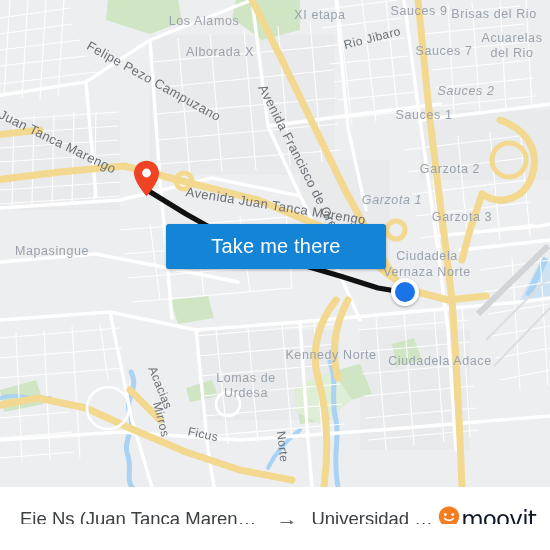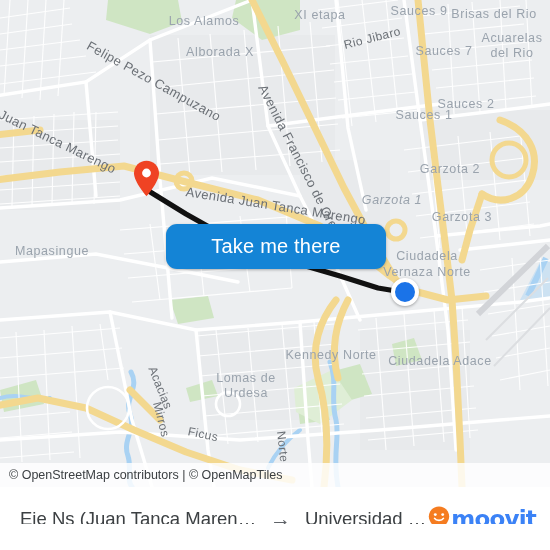--- a/index.html
+++ b/index.html
@@ -88,21 +88,21 @@
 
   
   #take-me-there {
     position: absolute;
     left: 166px;
     top: 224px;
     width: 220px;
     height: 45px;
     background: #1484d6;
     border: none;
-    border-radius: 11px;
+    border-radius: 3px;
     color: #ffffff;
     font-family: "Liberation Sans", sans-serif;
     font-size: 20px;
     letter-spacing: 0.2px;
     cursor: pointer;
     box-shadow: 0 1px 3px rgba(0,0,0,0.28);
     display: flex;
     align-items: center;
     justify-content: center;
     padding: 0;
@@ -160,22 +160,22 @@
   }
   #moovit-logo {
     margin-left: auto;
     display: flex;
     align-items: center;
     flex: 0 0 auto;
   }
   #moovit-wordmark {
     font-family: "DejaVu Sans", sans-serif;
     font-size: 23px;
-    font-weight: bold;
-    color: #3b82f6;
+    font-weight: normal;
+    color: #0f172a;
     letter-spacing: -0.8px;
     margin-left: 1px;
   }
 </style>
 </head>
 <body>
 
 <div id="app">
 
   <div id="map">
@@ -342,21 +342,21 @@
 
     <div id="place-labels">
         <div class="map-label place" style="left: 204px; top: 14px; transform: translateX(-50%);">Los Alamos</div>
         <div class="map-label place" style="left: 320px; top: 8px; transform: translateX(-50%);">XI etapa</div>
         <div class="map-label place" style="left: 419px; top: 4px; transform: translateX(-50%);">Sauces 9</div>
         <div class="map-label place" style="left: 494px; top: 7px; transform: translateX(-50%);">Brisas del Rio</div>
         <div class="map-label place" style="left: 220px; top: 45px; transform: translateX(-50%);">Alborada X</div>
         <div class="map-label place" style="left: 444px; top: 44px; transform: translateX(-50%);">Sauces 7</div>
         <div class="map-label place" style="left: 512px; top: 31px; transform: translateX(-50%);">Acuarelas</div>
         <div class="map-label place" style="left: 512px; top: 46px; transform: translateX(-50%);">del Rio</div>
-        <div class="map-label place" style="left: 466px; top: 97px; transform: translateX(-50%);">Sauces 2</div>
+        <div class="map-label place" style="left: 466px; top: 84px; transform: translateX(-50%); font-style: italic;">Sauces 2</div>
         <div class="map-label place" style="left: 424px; top: 108px; transform: translateX(-50%);">Sauces 1</div>
         <div class="map-label place" style="left: 450px; top: 162px; transform: translateX(-50%);">Garzota 2</div>
         <div class="map-label place" style="left: 392px; top: 193px; transform: translateX(-50%); font-style: italic;">Garzota 1</div>
         <div class="map-label place" style="left: 462px; top: 210px; transform: translateX(-50%);">Garzota 3</div>
         <div class="map-label place" style="left: 52px; top: 244px; transform: translateX(-50%);">Mapasingue</div>
         <div class="map-label place" style="left: 427px; top: 249px; transform: translateX(-50%);">Ciudadela</div>
         <div class="map-label place" style="left: 427px; top: 265px; transform: translateX(-50%);">Vernaza Norte</div>
         <div class="map-label place" style="left: 440px; top: 314px; transform: translateX(-50%); margin-top: 40px;">Ciudadela Adace</div>
         <div class="map-label place" style="left: 331px; top: 348px; transform: translateX(-50%);">Kennedy Norte</div>
         <div class="map-label place" style="left: 246px; top: 371px; transform: translateX(-50%);">Lomas de</div>
@@ -370,23 +370,20 @@
         <div class="street-label big" style="left: 262px; top: 78px; transform: rotate(63deg);">Avenida Francisco de Orellana</div>
         <div class="street-label big" style="left: 186px; top: 184px; transform: rotate(9deg);">Avenida Juan Tanca Marengo</div>
         <div class="street-label" style="left: 152px; top: 360px; transform: rotate(68deg);">Acacias</div>
         <div class="street-label" style="left: 157px; top: 395px; transform: rotate(76deg);">Mirros</div>
         <div class="street-label" style="left: 188px; top: 424px; transform: rotate(12deg);">Ficus</div>
         <div class="street-label" style="left: 281px; top: 424px; transform: rotate(84deg);">Norte</div>
       </div>
 
     <button id="take-me-there">Take me there</button>
 
-    <div id="attribution">
-      <span class="attr-text">© OpenStreetMap contributors | © OpenMapTiles</span>
-    </div>
   </div>
 
   <div id="bottom-bar">
     <span id="trip-origin" class="trip-endpoint">Eje Ns (Juan Tanca Marengo) Y ...</span>
     <span id="trip-arrow">→</span>
     <span id="trip-destination" class="trip-endpoint">Universidad Est...</span>
 
     <div id="moovit-logo">
       <svg width="22" height="26" viewBox="0 0 22 26" xmlns="http://www.w3.org/2000/svg">
         <path d="M11 0.6 C5.2 0.6 0.8 5 0.8 10.5 C0.8 17.5 11 25.4 11 25.4

